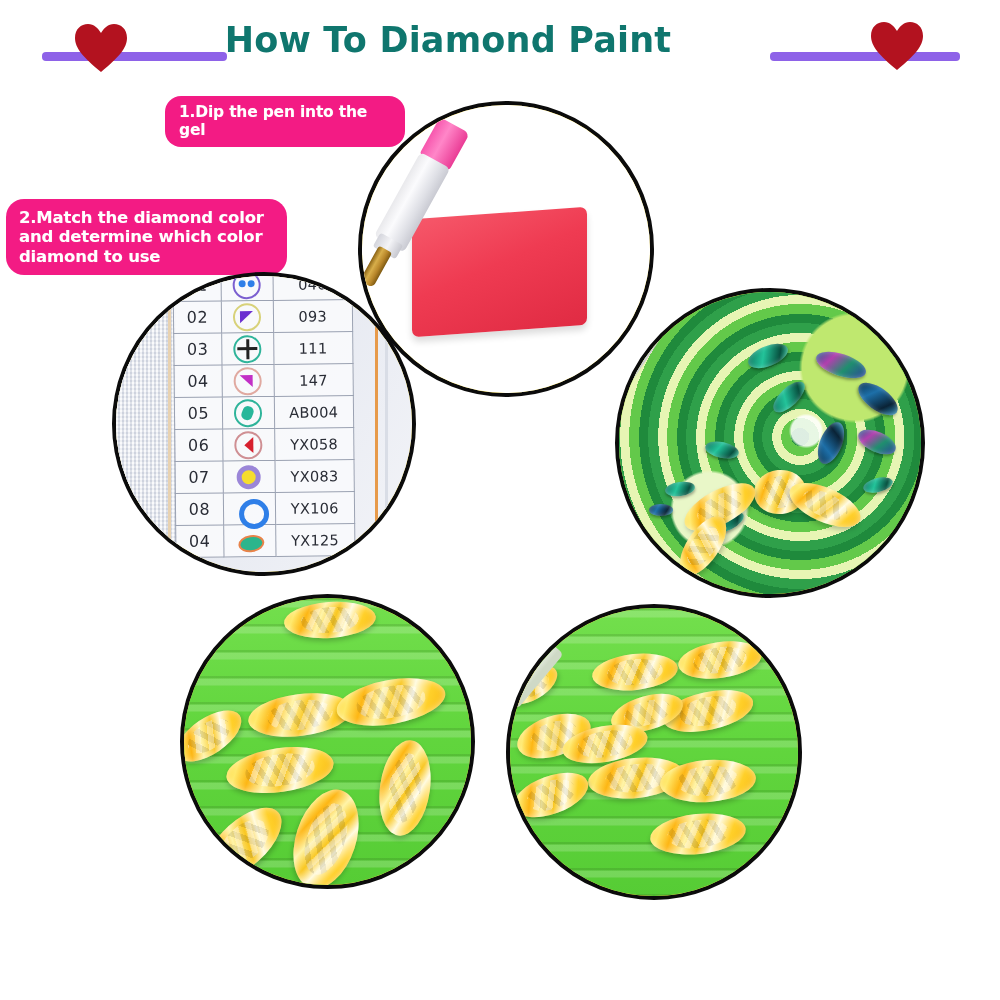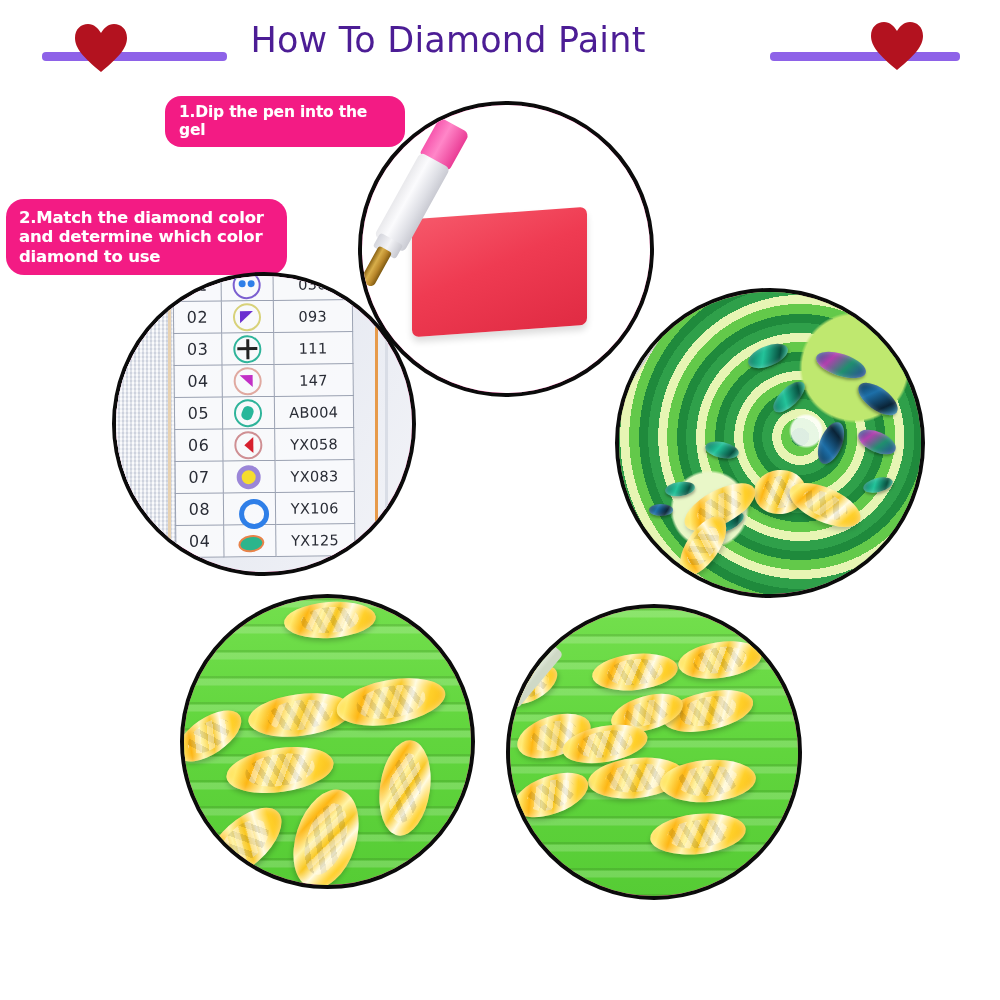--- a/index.html
+++ b/index.html
@@ -17,21 +17,21 @@
     position:absolute;top:52px;height:9px;border-radius:4px;
     background:#8E62E8;
   }
   .hdr-bar.left{left:42px;width:185px;}
   .hdr-bar.right{left:770px;width:190px;}
   .heart{position:absolute;width:56px;height:52px;}
   .heart.left{left:73px;top:22px;}
   .heart.right{left:869px;top:20px;}
   .page-title{
     position:absolute;left:0;top:20px;width:896px;text-align:center;
-    font-size:35px;font-weight:400;letter-spacing:.2px;color:#4c1d95;
+    font-size:35px;font-weight:700;letter-spacing:.2px;color:#0f766e;
     font-family:"DejaVu Sans", sans-serif;
   }
 
   
   .label{
     position:absolute;
     background:#F31B84;
     color:#ffffff;
     border-radius:18px;
     font-weight:bold;
@@ -44,21 +44,21 @@
   #label-1{left:165px;top:96px;width:240px;padding:7px 14px;font-size:15.5px;border-radius:16px;}
   #label-2{left:6px;top:199px;width:281px;padding:9px 13px;font-size:16.5px;}
   #label-5{left:716px;top:214px;width:278px;padding:10px 15px;font-size:17px;}
   #label-3{left:4px;top:908px;width:414px;padding:8px 12px;font-size:16.5px;}
   #label-4{left:568px;top:918px;width:386px;padding:9px 13px;font-size:16.5px;}
 
   
   .circle{
     position:absolute;border-radius:50%;
     border:4px solid #0b0b0b;
-    overflow:hidden;background:#ec4899;
+    overflow:hidden;background:#fde047;
   }
   #circle-1{left:358px;top:101px;width:288px;height:288px;}
   #circle-2{left:112px;top:272px;width:296px;height:296px;}
   #circle-5{left:615px;top:288px;width:302px;height:302px;}
   #circle-3{left:180px;top:594px;width:287px;height:287px;}
   #circle-4{left:506px;top:604px;width:288px;height:288px;}
 
   .fill{position:absolute;inset:0;}
 
   
@@ -251,21 +251,21 @@
         <tr>
           <td class="num">01</td>
           <td class="sym">
             <span class="sym-ico ic-ring" style="color:#7b5fd0;">
               <span class="ic-eyes">
                   <i class="l"></i>
                   <i class="r"></i>
                 </span>
             </span>
           </td>
-          <td class="code">030</td>
+          <td class="code">040</td>
         </tr>
         <tr>
           <td class="num">02</td>
           <td class="sym">
             <span class="sym-ico ic-ring" style="color:#d8d27a;">
               <span class="ic-tri" style="border-left:13px solid #6b2fd0;border-bottom:12px solid transparent;"></span>
             </span>
           </td>
           <td class="code">093</td>
         </tr>

